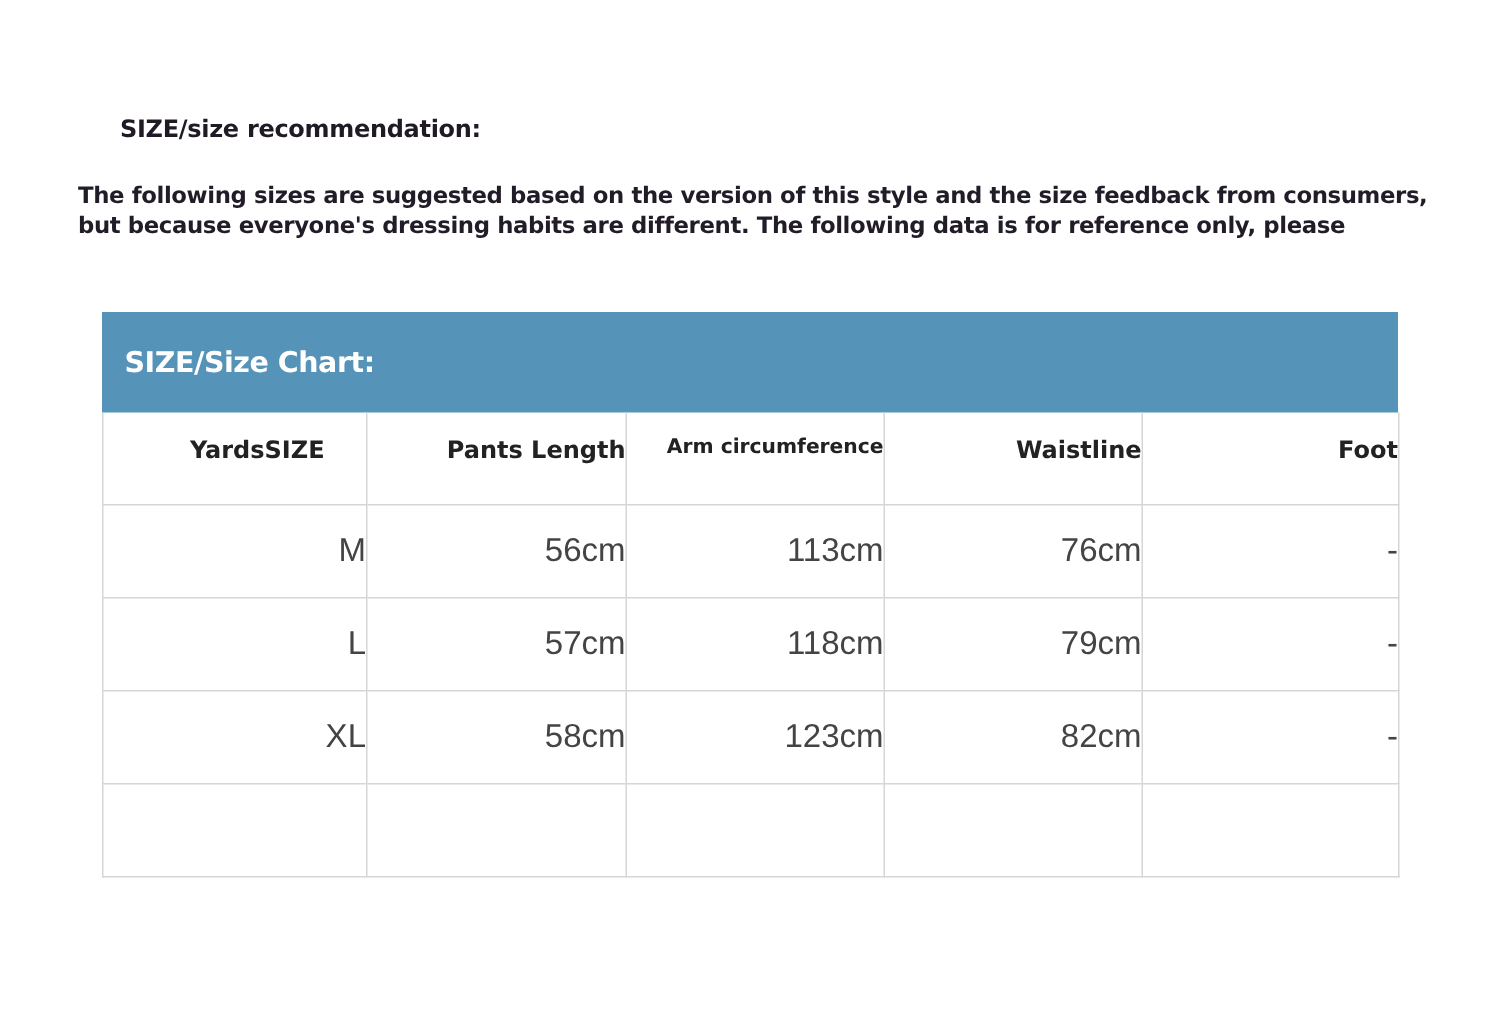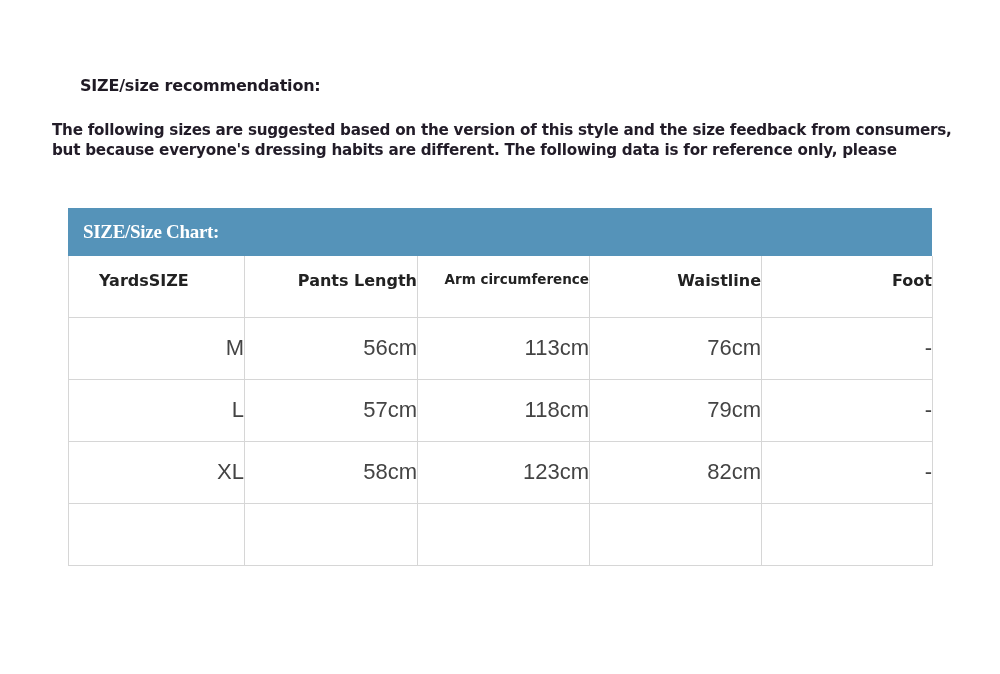--- a/index.html
+++ b/index.html
@@ -10,32 +10,32 @@
     }
     .desc {
       position: absolute; left: 52px; top: 121px; width: 900px;
       font-size: 15.2px; font-weight: bold; color: #221c28; line-height: 19.5px; letter-spacing: -0.25px;
     }
     .desc div { white-space: nowrap; }
     .table {
       position: absolute; left: 68px; top: 208px; width: 864px;
     }
     .banner {
-      height: 48px; background: #5593b9; color: #ffffff;
+      height: 67px; background: #5593b9; color: #ffffff;
       font-size: 19px; font-weight: bold; display: flex; align-items: center; padding-left: 15px;
-      box-sizing: border-box; letter-spacing: -0.3px; font-family: Liberation Serif, serif;
+      box-sizing: border-box; letter-spacing: -0.3px;
     }
     table { border-collapse: collapse; width: 864px; table-layout: fixed; }
     td, th { border: 1px solid #d6d6d6; text-align: right; padding: 0; }
     th { height: 61px; font-weight: bold; color: #222; font-size: 16px; vertical-align: top; padding-top: 15px; box-sizing: border-box; }
     th.small { font-size: 13.5px; }
     tr.first th { border-top: none; }
     td { height: 61px; font-size: 22px; color: #444; font-family: "Liberation Sans", sans-serif; }
     td.size { color: #444; }
-    th.c0 { text-align: left; padding-left: 30px; }
+    th.c0 { text-align: center; padding-left: 30px; }
   </style>
 </head>
 <body>
 
 <div class="title">SIZE/size recommendation:</div>
 
 <div class="desc">
   <div>The following sizes are suggested based on the version of this style and the size feedback from consumers,</div>
   <div>but because everyone's dressing habits are different. The following data is for reference only, please</div>
 </div>

